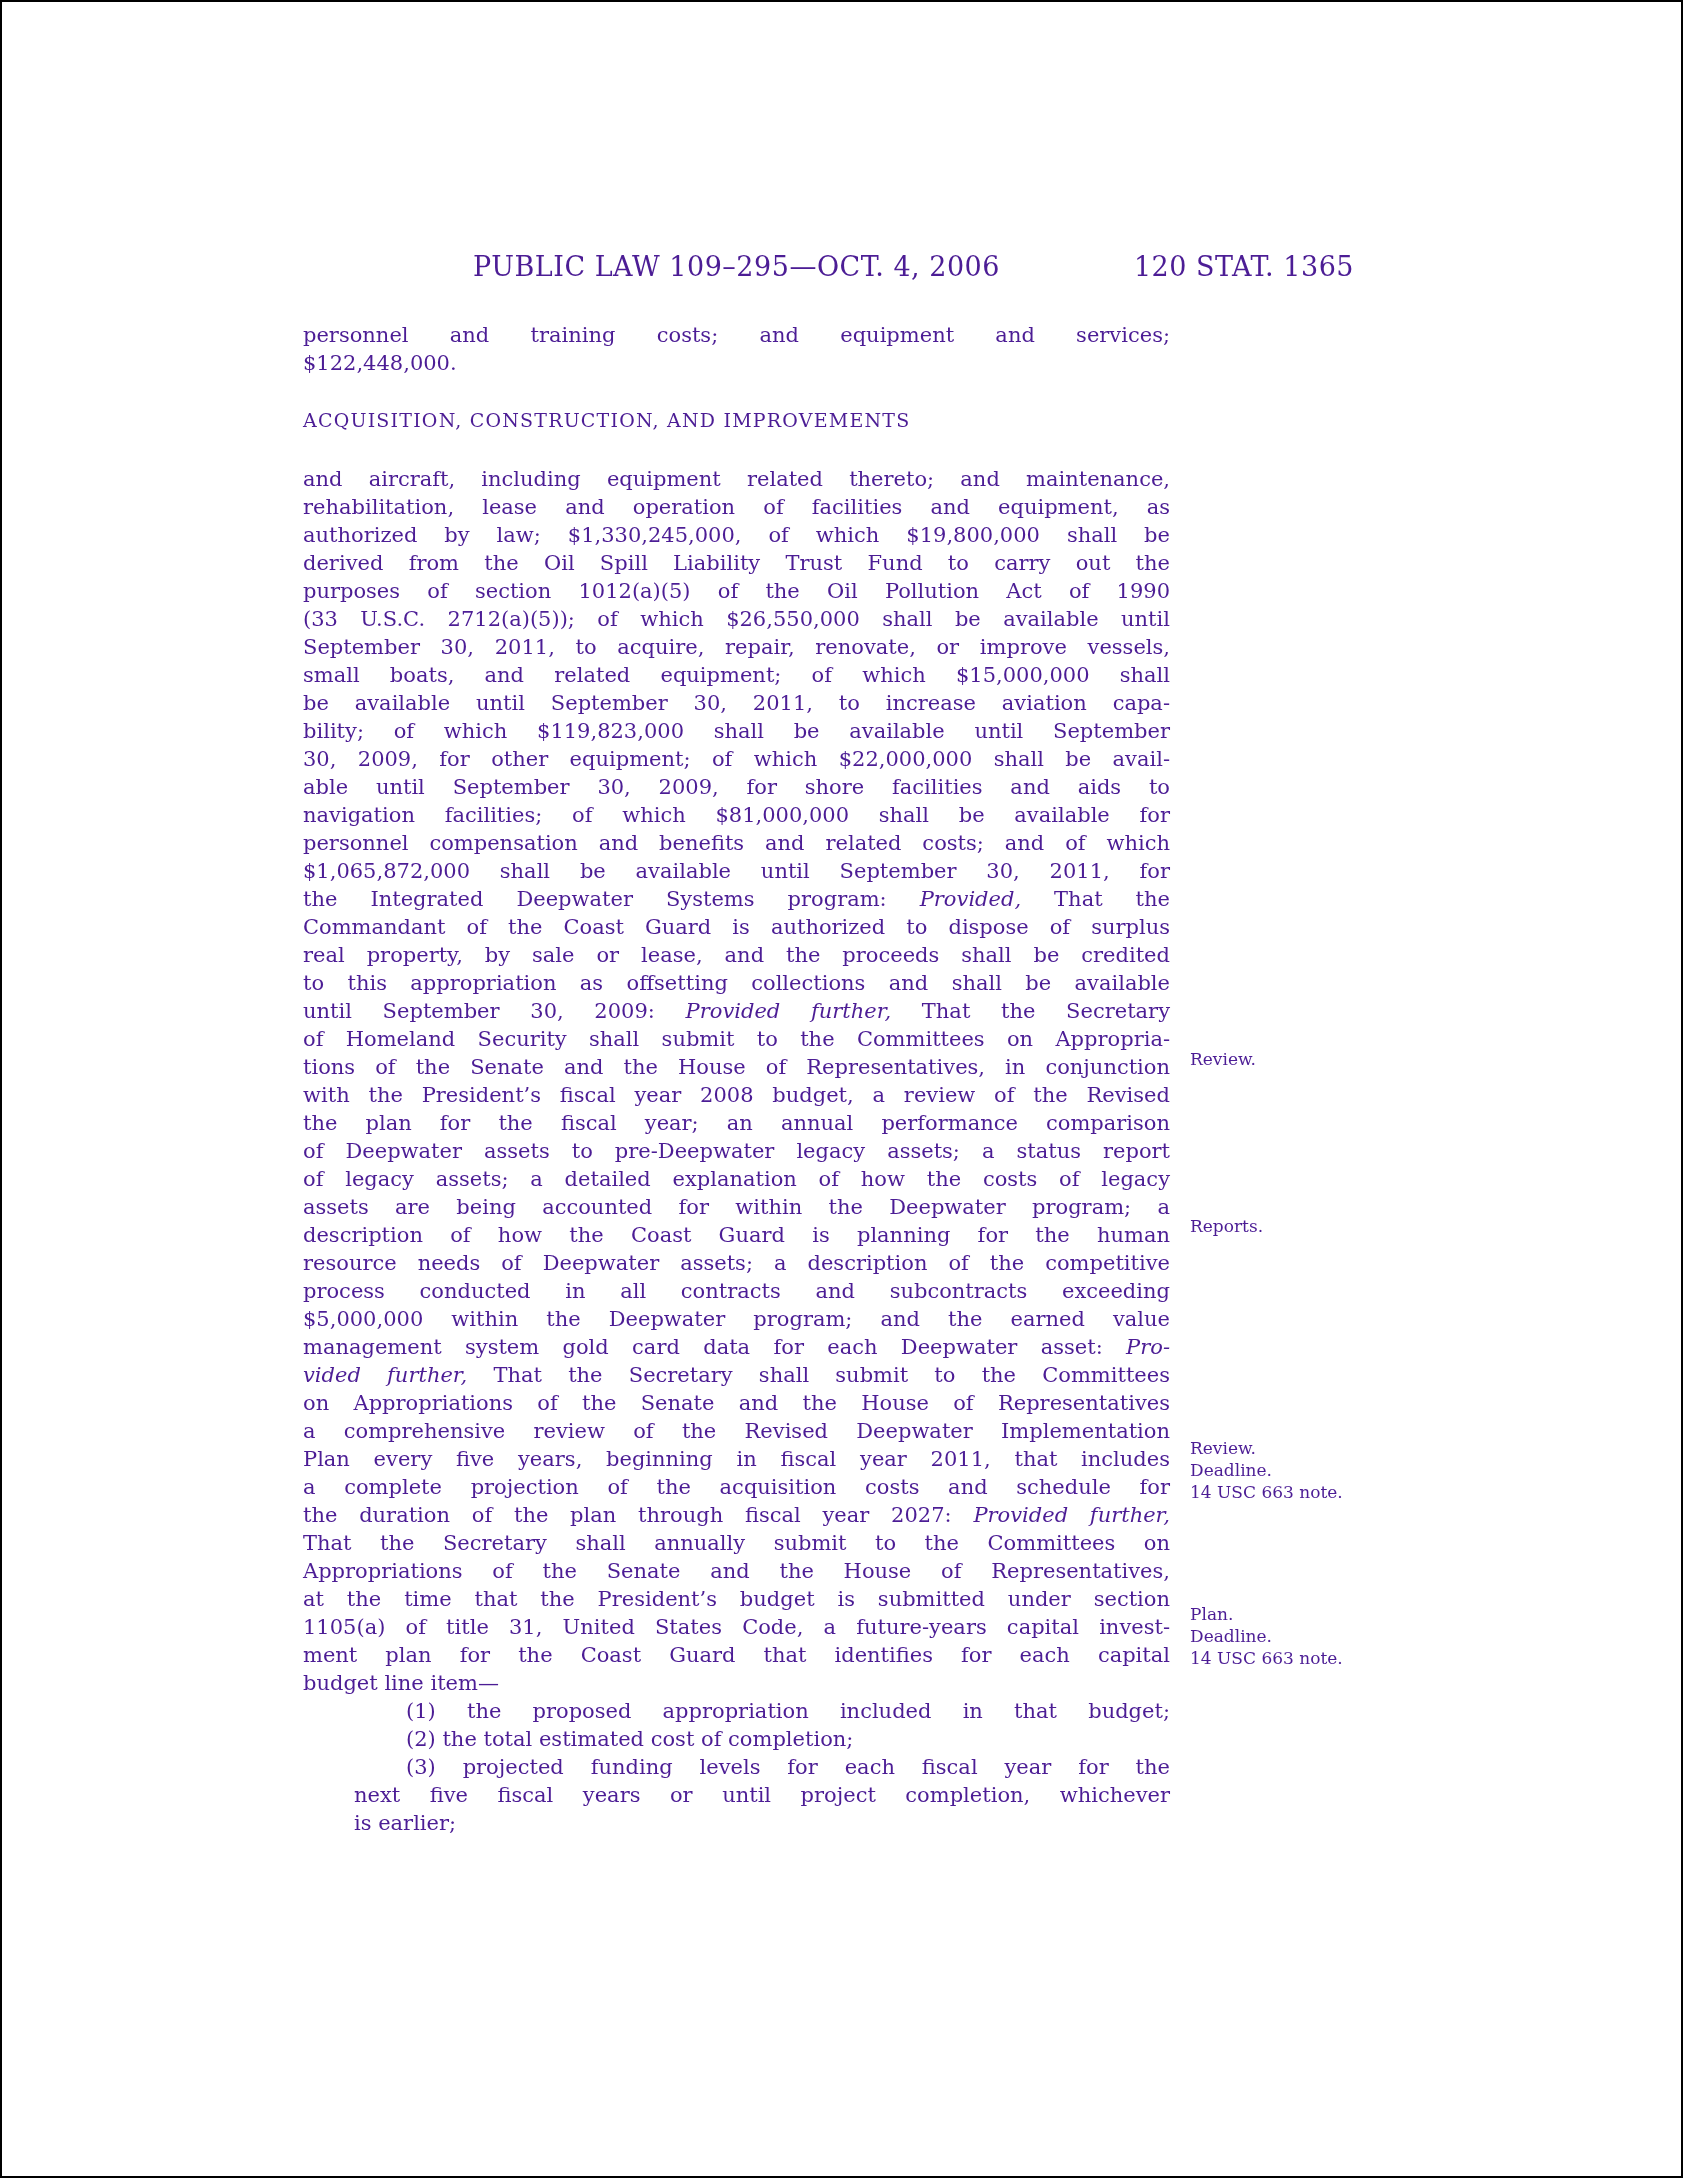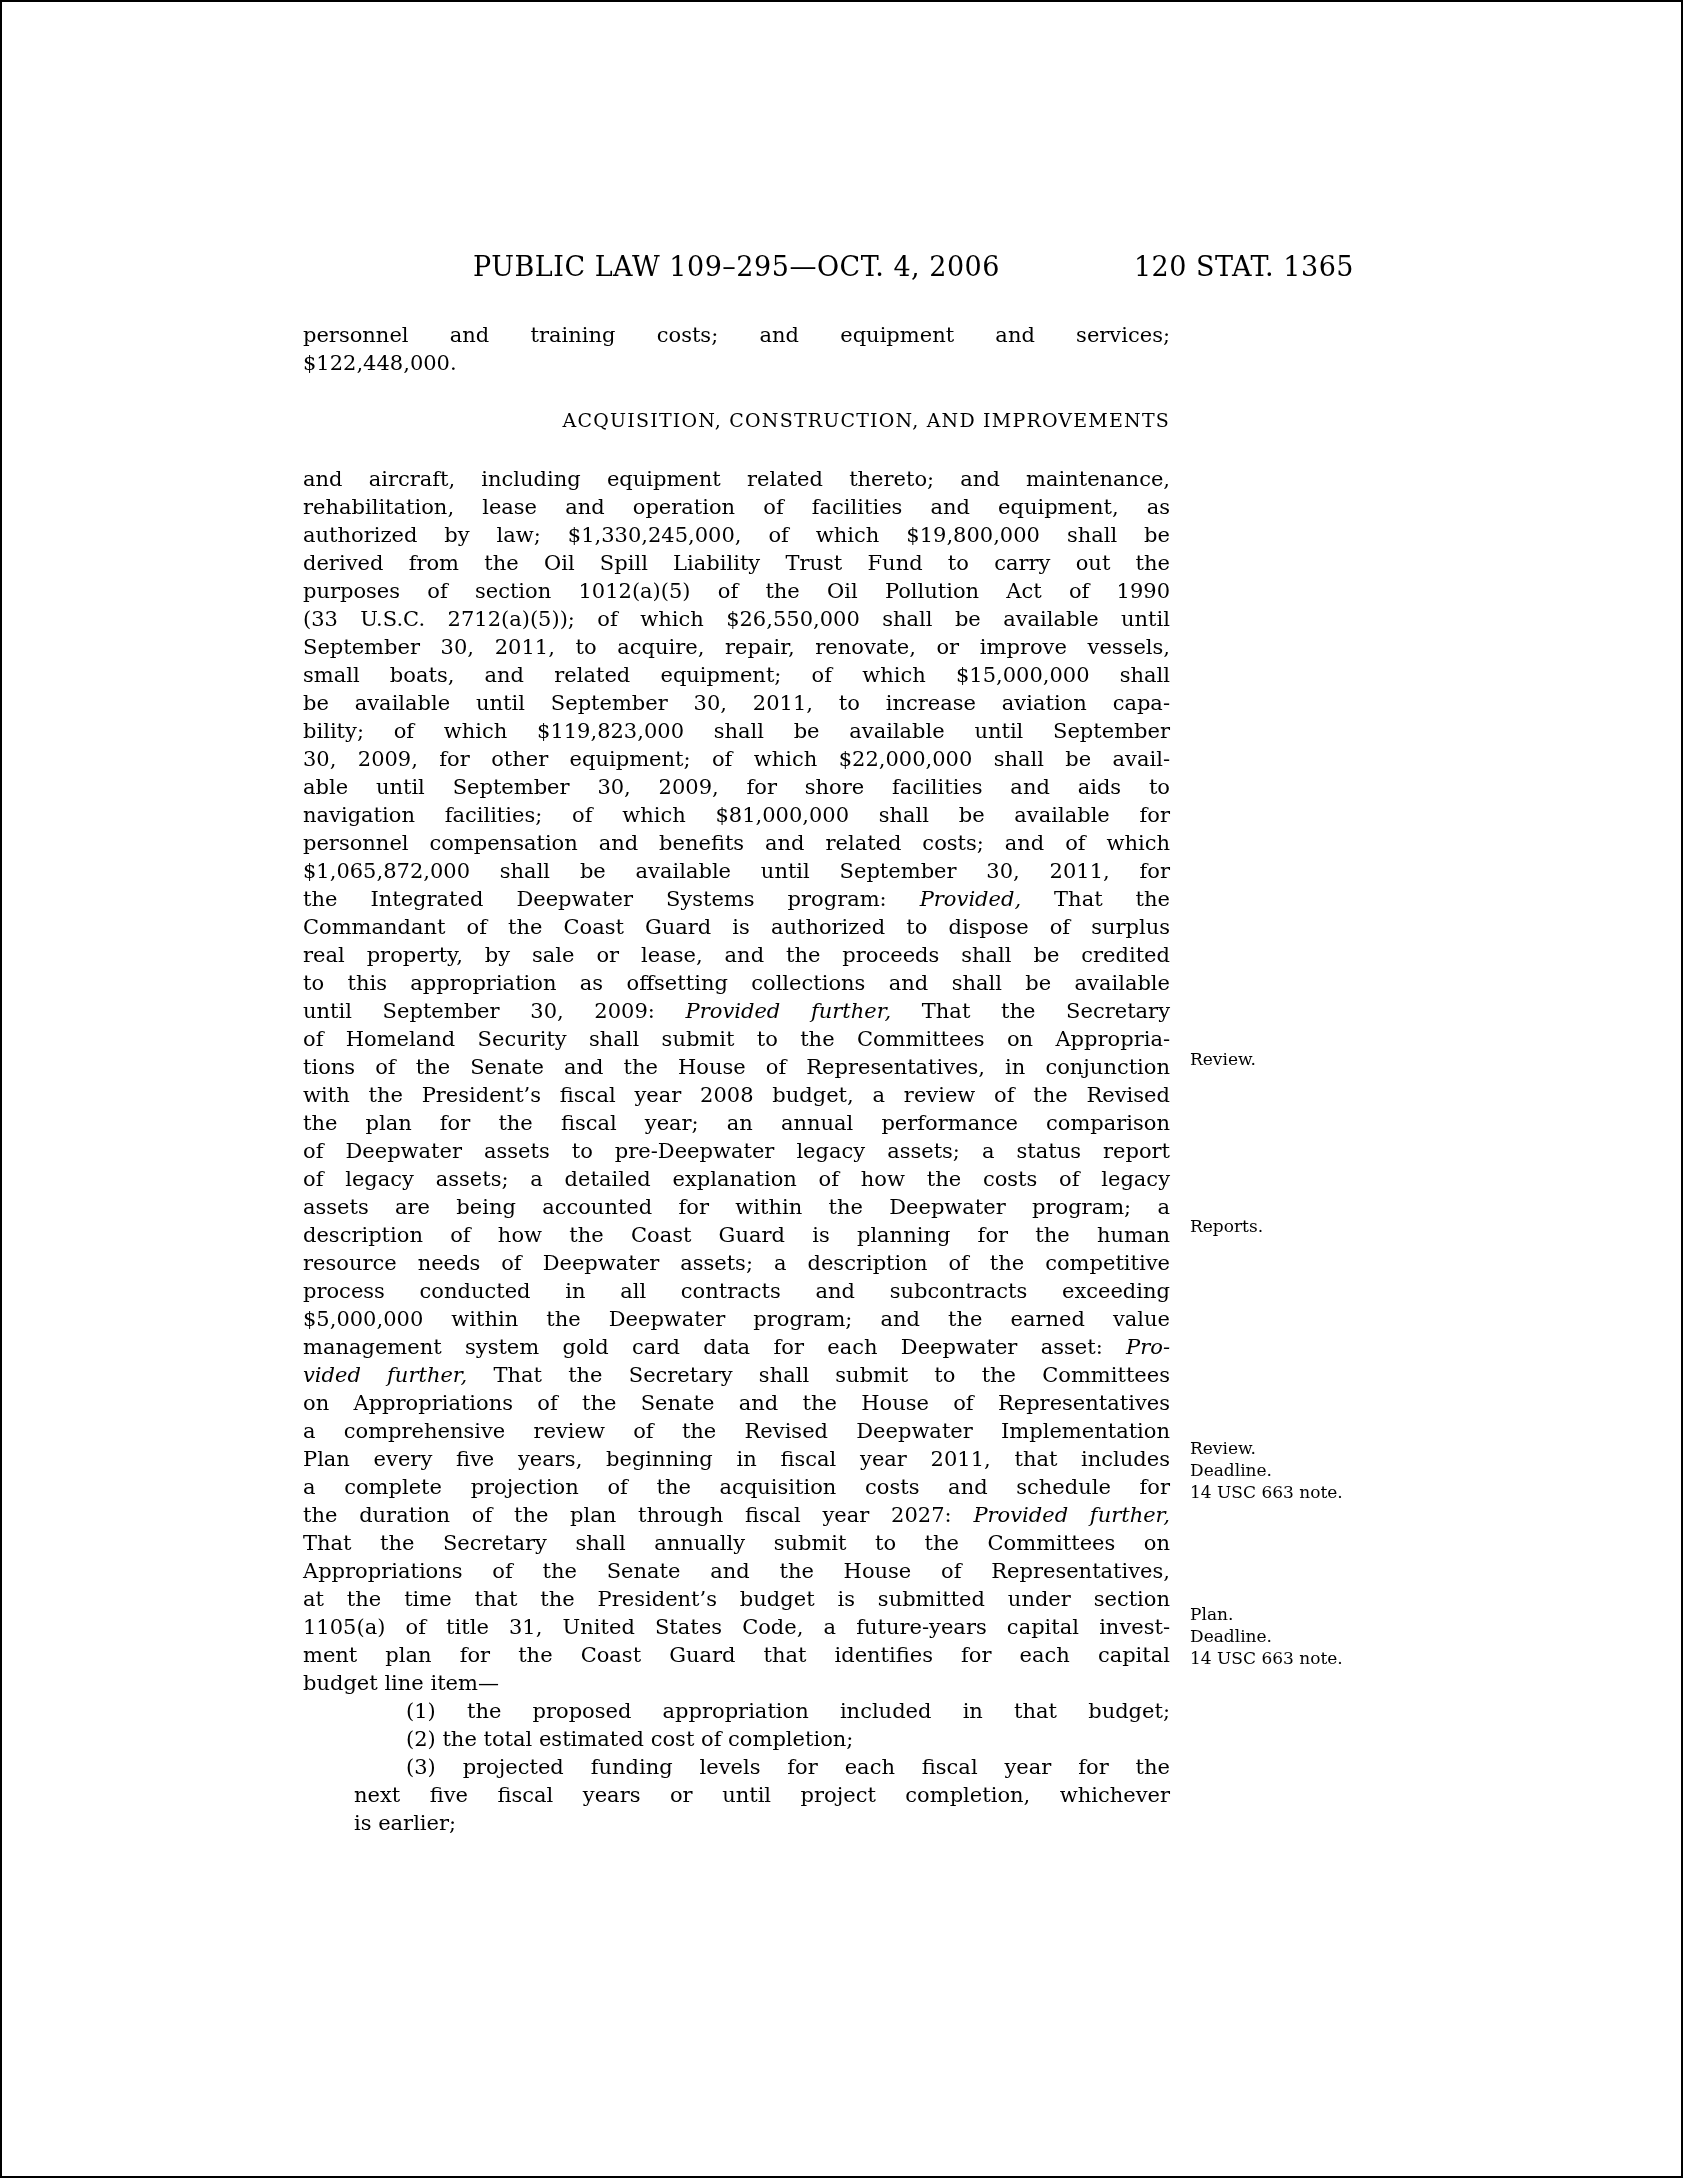--- a/index.html
+++ b/index.html
@@ -5,21 +5,21 @@
   * { margin: 0; padding: 0; box-sizing: border-box; }
   html, body { background: #ffffff; }
   .page {
     position: relative;
     width: 1683px;
     height: 2178px;
     background: #ffffff;
     border: 2px solid #000000;
     overflow: hidden;
     font-family: "DejaVu Serif", "Liberation Serif", serif;
-    color: #000000;
+    color: #4c1d95;
   }
   .running-head {
     position: absolute;
     top: 249px;
     left: 301px;
     width: 1051px;
     height: 36px;
     font-size: 27px;
     letter-spacing: 0.5px;
   }
@@ -47,21 +47,21 @@
     text-align: justify;
     text-align-last: justify;
   }
   .line.last {
     text-align-last: left;
   }
   .section-heading {
     font-size: 19px;
     font-weight: normal;
     line-height: 30px;
-    text-align: right;
+    text-align: left;
     letter-spacing: 1.2px;
     margin-top: 28px;
     margin-bottom: 30px;
   }
   .notes-col { display: contents; }
   .note {
     position: absolute;
     left: 1188px;
     width: 180px;
     font-size: 17px;

